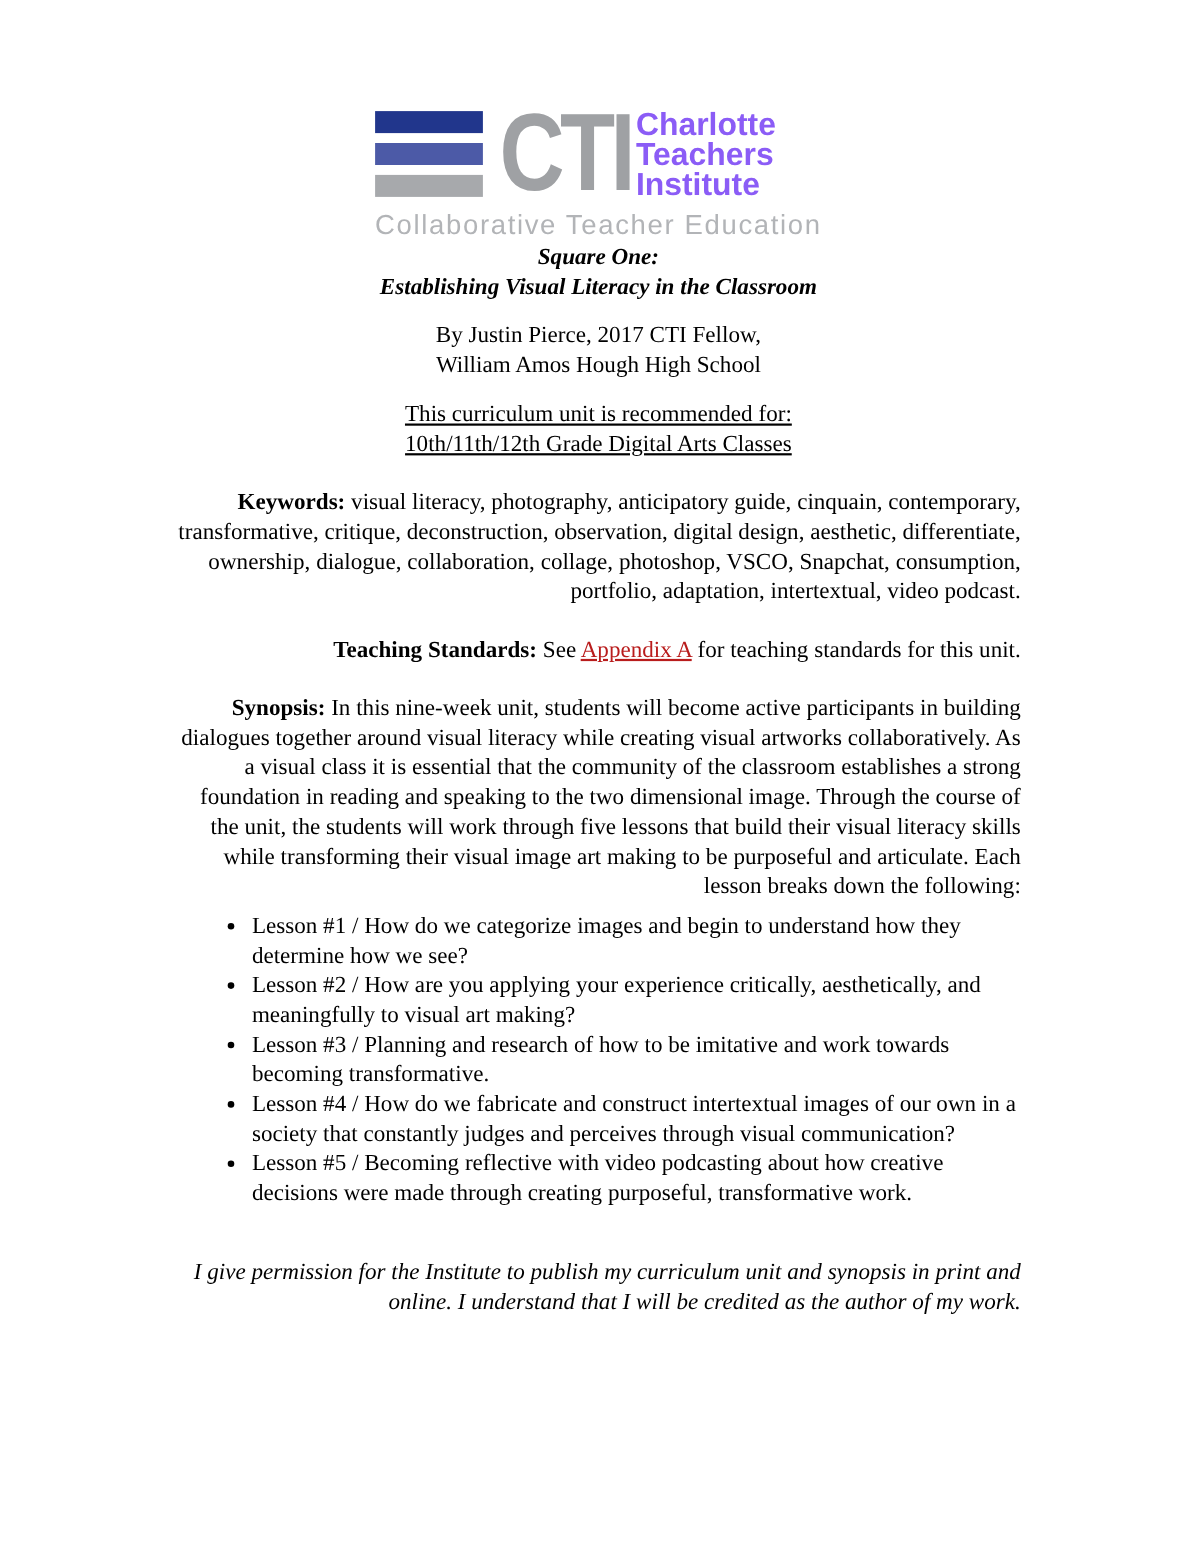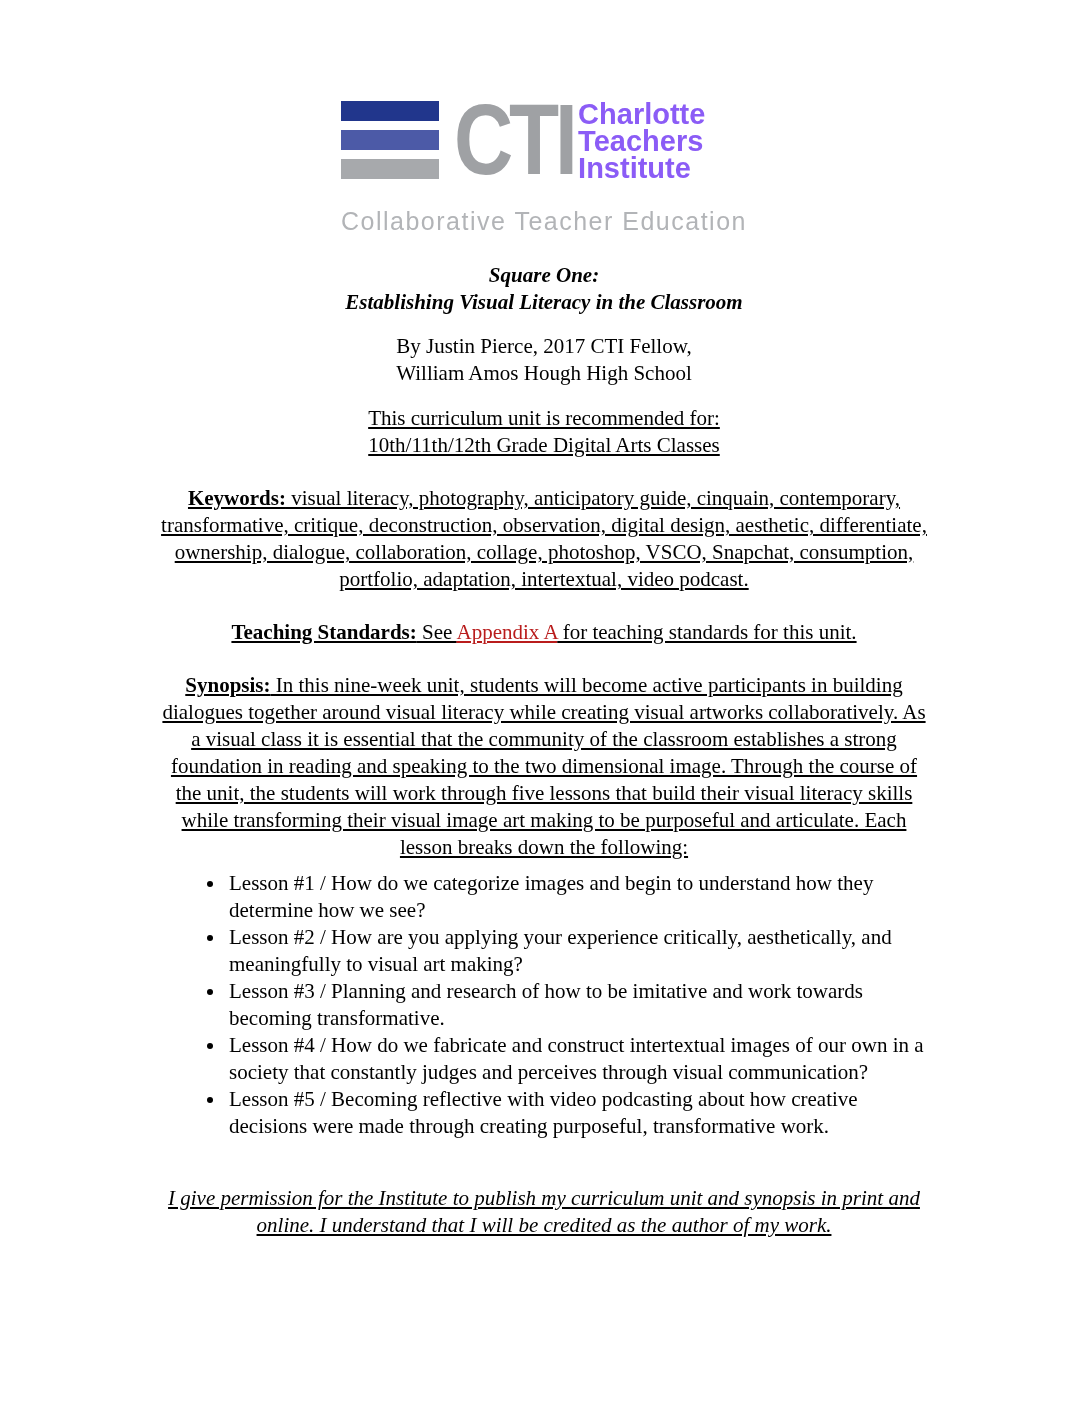--- a/index.html
+++ b/index.html
@@ -47,37 +47,37 @@
   }
   .cti-name {
     font-weight: bold;
     font-size: 29px;
     line-height: 27px;
     color: #8b5cf6;
     padding-top: 3px;
     letter-spacing: 0px;
   }
   .logo-tagline {
-    margin-top: 25px;
+    margin-top: 9px;
     font-size: 25px;
     font-weight: normal;
     letter-spacing: 1.5px;
     color: #b2b4b7;
     white-space: nowrap;
   }
 
   
   .doc { font-size: 21px; line-height: 27px; }
 
   .center { text-align: center; }
-  .title-block { margin-top: 26px; font-weight: bold; font-style: italic; }
+  .title-block { font-weight: bold; font-style: italic; }
   .byline-block { margin-top: 17px; }
   .recommend-block { margin-top: 18px; text-decoration: underline; }
 
-  .para { margin-top: 26px; text-align: center; text-decoration: underline; }
+  .para { margin-top: 26px; text-align: right; }
   .label { font-weight: bold; }
 
   .appendix-link {
     color: #b91c1c;
     text-decoration: underline;
     cursor: pointer;
   }
 
   ul.lesson-list {
     margin-top: 9px;

